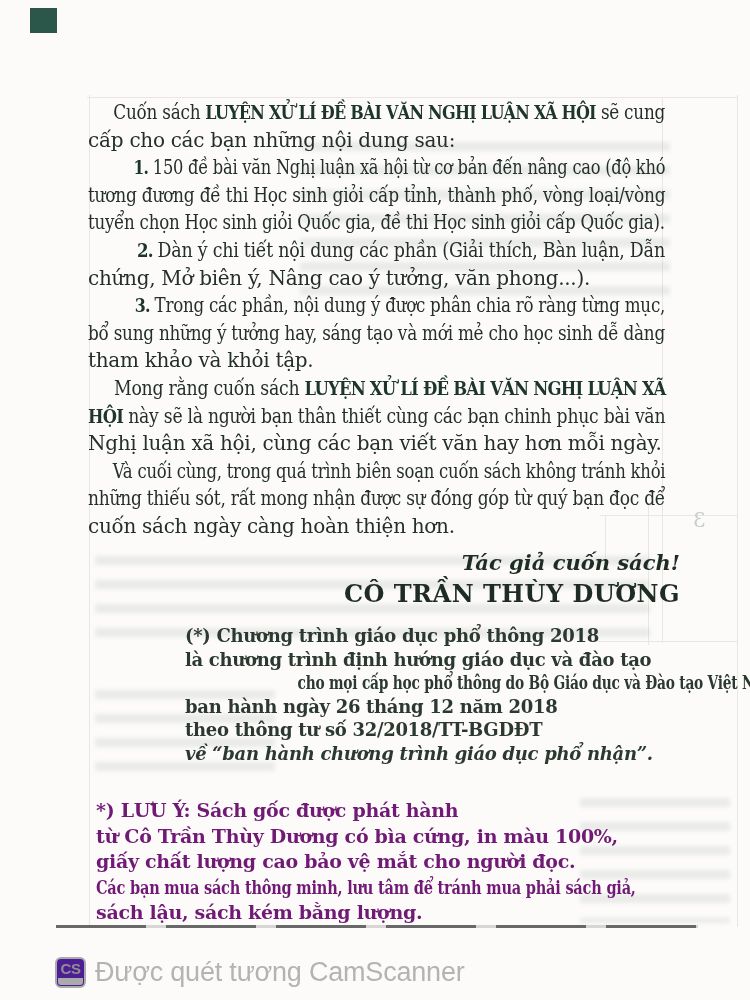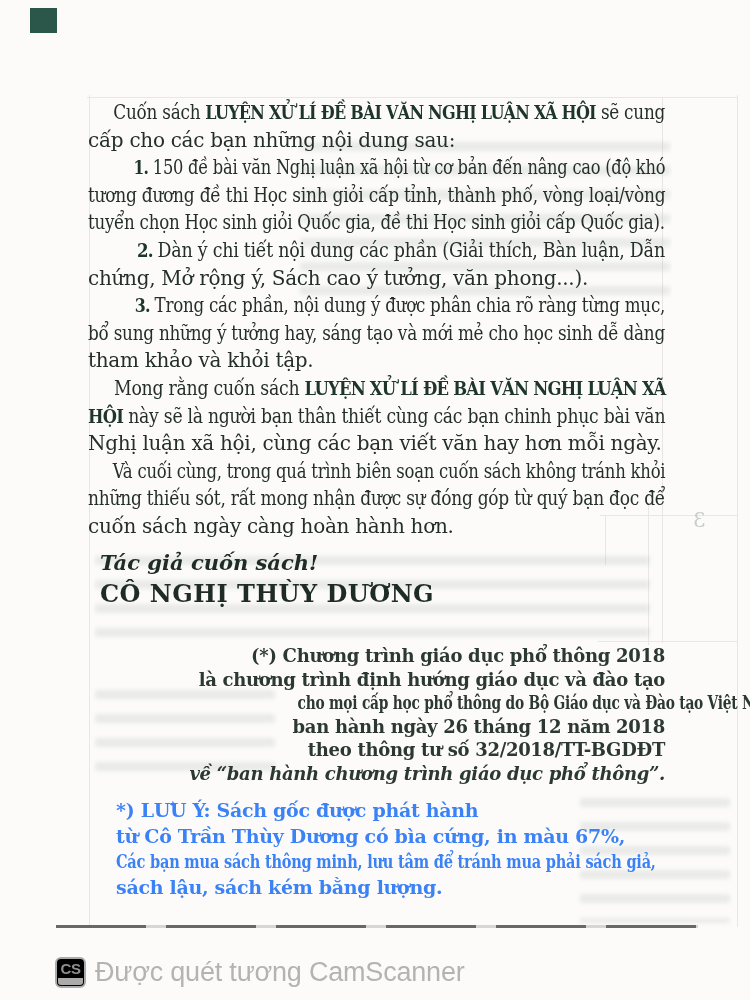--- a/index.html
+++ b/index.html
@@ -34,45 +34,45 @@
   }
   .bline{
     height:27.6px;line-height:27.6px;font-size:20px;
     letter-spacing:-0.3px;white-space:nowrap;transform-origin:left center;
   }
   .bline .b{font-weight:700;color:#1d352a;letter-spacing:-0.9px;font-size:19px;}
   .bline .sp1{display:inline-block;width:30px;}
   .bline .sp2{display:inline-block;width:56px;}
   
   .signature{
-    position:absolute;left:100px;top:548px;width:580px;text-align:left;color:#1e2c24;
+    position:absolute;left:100px;top:548px;width:580px;text-align:right;color:#1e2c24;
   }
   .sig1,.sig3{font-size:21px;font-weight:700;font-style:italic;line-height:30px;white-space:nowrap;transform-origin:center;}
   .sig2{font-size:24px;font-weight:700;line-height:31px;letter-spacing:.5px;white-space:nowrap;transform-origin:center;}
   
   .footnote{
-    position:absolute;right:85px;top:644px;width:480px;text-align:right;
+    position:absolute;right:85px;top:624px;width:480px;text-align:left;
     color:#2c3931;
   }
   .fnline{font-size:18px;font-weight:700;line-height:23.5px;letter-spacing:-0.3px;white-space:nowrap;transform-origin:right center;}
   .fnline.it{font-style:italic;}
   
   .notice{
-    position:absolute;left:116px;top:798px;width:540px;color:#3b82f6;
+    position:absolute;left:96px;top:798px;width:540px;color:#701a75;
   }
   .ntline{font-size:19px;font-weight:700;line-height:25.5px;letter-spacing:-0.3px;white-space:nowrap;transform-origin:left center;}
   
   .watermark{
     position:absolute;left:55px;top:957px;
     display:flex;align-items:center;gap:9px;
     font-family:"Liberation Sans", sans-serif;
   }
   .cs-badge{
     position:relative;width:31px;height:31px;box-sizing:border-box;
-    border:2px solid #ababab;border-radius:6px;background:#000000;
+    border:2px solid #ababab;border-radius:6px;background:#4c1d95;
   }
   .cs-txt{
     position:absolute;top:1px;left:0;right:0;text-align:center;
     font-size:15px;font-weight:700;color:#8f8f8f;letter-spacing:-0.5px;
   }
   .cs-bar{
     position:absolute;left:1px;right:1px;bottom:1px;height:7px;
     background:#ababab;border-radius:0 0 3px 3px;
   }
   .wm-text{font-size:27px;color:#b3b3b3;letter-spacing:-0.2px;}
@@ -101,49 +101,50 @@
     <div class="scan-bottom-line"></div>
   </div>
 
   <div class="content">
       <div class="bline fit" style="transform: scaleX(0.842336);"><span class="sp1"></span><span>Cuốn sách </span><span class="b">LUYỆN XỬ LÍ ĐỀ BÀI VĂN NGHỊ LUẬN XÃ HỘI</span><span> sẽ cung</span></div>
       <div class="bline fit"><span>cấp cho các bạn những nội dung sau:</span></div>
       <div class="bline fit" style="transform: scaleX(0.812676);"><span class="sp2"></span><span class="b">1. </span><span>150 đề bài văn Nghị luận xã hội từ cơ bản đến nâng cao (độ khó</span></div>
       <div class="bline fit" style="transform: scaleX(0.851032);"><span>tương đương đề thi Học sinh giỏi cấp tỉnh, thành phố, vòng loại/vòng</span></div>
       <div class="bline fit" style="transform: scaleX(0.832612);"><span>tuyển chọn Học sinh giỏi Quốc gia, đề thi Học sinh giỏi cấp Quốc gia).</span></div>
       <div class="bline fit" style="transform: scaleX(0.87292);"><span class="sp2"></span><span class="b">2. </span><span>Dàn ý chi tiết nội dung các phần (Giải thích, Bàn luận, Dẫn</span></div>
-      <div class="bline fit"><span>chứng, Mở rộng ý, Sách cao ý tưởng, văn phong...).</span></div>
+      <div class="bline fit"><span>chứng, Mở biên ý, Nâng cao ý tưởng, văn phong...).</span></div>
       <div class="bline fit" style="transform: scaleX(0.835022);"><span class="sp2"></span><span class="b">3. </span><span>Trong các phần, nội dung ý được phân chia rõ ràng từng mục,</span></div>
       <div class="bline fit" style="transform: scaleX(0.842336);"><span>bổ sung những ý tưởng hay, sáng tạo và mới mẻ cho học sinh dễ dàng</span></div>
       <div class="bline fit"><span>tham khảo và khỏi tập.</span></div>
       <div class="bline fit" style="transform: scaleX(0.865067);"><span class="sp1"></span><span>Mong rằng cuốn sách </span><span class="b">LUYỆN XỬ LÍ ĐỀ BÀI VĂN NGHỊ LUẬN XÃ</span></div>
       <div class="bline fit" style="transform: scaleX(0.861194);"><span class="b">HỘI</span><span> này sẽ là người bạn thân thiết cùng các bạn chinh phục bài văn</span></div>
       <div class="bline fit"><span>Nghị luận xã hội, cùng các bạn viết văn hay hơn mỗi ngày.</span></div>
       <div class="bline fit" style="transform: scaleX(0.824286);"><span class="sp1"></span><span>Và cuối cùng, trong quá trình biên soạn cuốn sách không tránh khỏi</span></div>
       <div class="bline fit" style="transform: scaleX(0.85229);"><span>những thiếu sót, rất mong nhận được sự đóng góp từ quý bạn đọc để</span></div>
-      <div class="bline fit"><span>cuốn sách ngày càng hoàn hành hơn.</span></div>
+      <div class="bline fit"><span>cuốn sách ngày càng hoàn thiện hơn.</span></div>
     </div>
 
   <div class="signature">
     <div class="sig1 fit">Tác giả cuốn sách!</div>
-    <div class="sig2 fit">CÔ NGHỊ THÙY DƯƠNG</div>
+    <div class="sig2 fit">CÔ TRẦN THÙY DƯƠNG</div>
   </div>
 
   <div class="footnote">
     <div class="fnline fit">(*) Chương trình giáo dục phổ thông 2018</div>
     <div class="fnline fit">là chương trình định hướng giáo dục và đào tạo</div>
     <div class="fnline fit" style="transform: scaleX(0.76555);">cho mọi cấp học phổ thông do Bộ Giáo dục và Đào tạo Việt Nam</div>
     <div class="fnline fit">ban hành ngày 26 tháng 12 năm 2018</div>
     <div class="fnline fit">theo thông tư số 32/2018/TT-BGDĐT</div>
-    <div class="fnline fit it">về “ban hành chương trình giáo dục phổ thông”.</div>
+    <div class="fnline fit it">về “ban hành chương trình giáo dục phổ nhận”.</div>
   </div>
 
   <div class="notice">
     <div class="ntline fit">*) LƯU Ý: Sách gốc được phát hành</div>
-    <div class="ntline fit">từ Cô Trần Thùy Dương có bìa cứng, in màu 67%,</div>
+    <div class="ntline fit">từ Cô Trần Thùy Dương có bìa cứng, in màu 100%,</div>
+    <div class="ntline fit">giấy chất lượng cao bảo vệ mắt cho người đọc.</div>
     <div class="ntline fit" style="transform: scaleX(0.765957);">Các bạn mua sách thông minh, lưu tâm để tránh mua phải sách giả,</div>
     <div class="ntline fit">sách lậu, sách kém bằng lượng.</div>
   </div>
 
   <div class="watermark">
     <div class="cs-badge">
       <span class="cs-txt">CS</span>
       <div class="cs-bar"></div>
     </div>
     <span class="wm-text">Được quét tương CamScanner</span>

